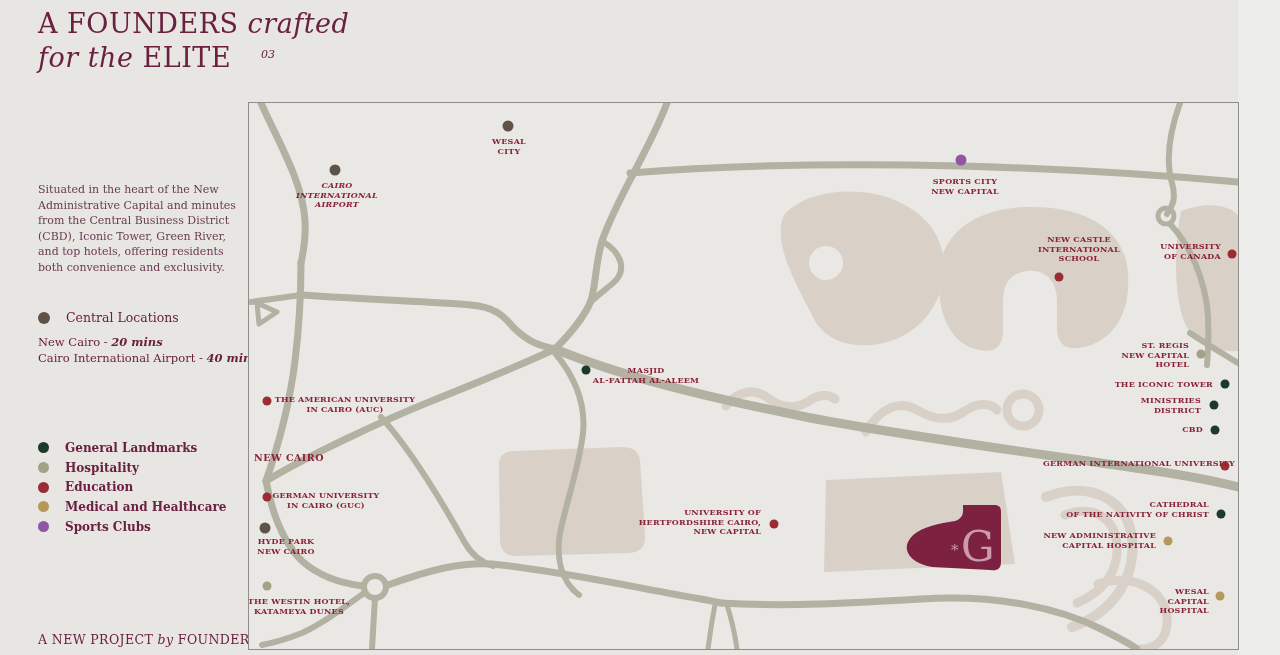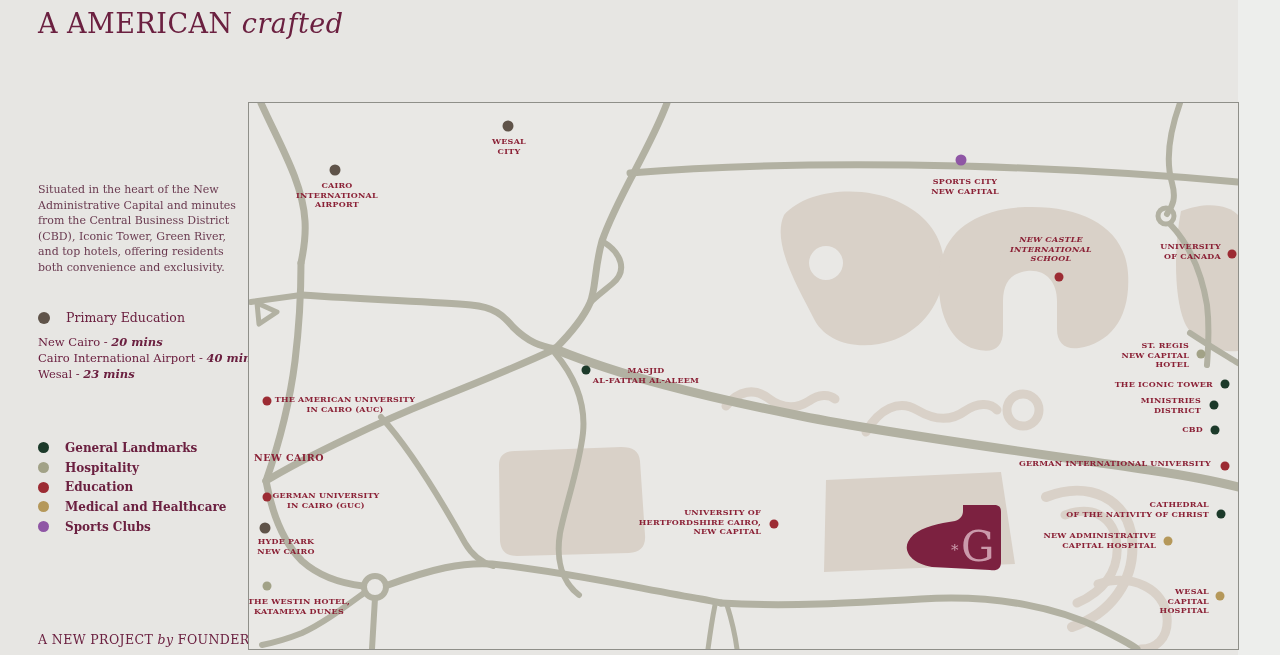--- a/index.html
+++ b/index.html
@@ -34,34 +34,34 @@
   .mlabel.right{text-align:right;transform:translateX(-100%);}
   .mlabel.lg{font-size:9.5px;letter-spacing:.5px;}
 </style>
 </head>
 <body>
 
 <div class="page">
   <div class="right-strip"></div>
 
   <div class="title">
-    <div><span>A AMERICAN</span> <span class="it">crafted</span></div>
+    <div><span>A FOUNDERS</span> <span class="it">crafted</span></div>
+    <div><span class="it">for the</span> <span>ELITE</span><span class="pagenum">03</span></div>
   </div>
 
   <p class="desc">Situated in the heart of the New Administrative Capital and minutes from the Central Business District (CBD), Iconic Tower, Green River, and top hotels, offering residents both convenience and exclusivity.</p>
 
   <div class="primary-row">
     <span class="ldot" style="background: rgb(95, 83, 73);"></span>
-    <span>Primary Education</span>
+    <span>Central Locations</span>
   </div>
 
   <div class="dist">
     <div><span>New Cairo -</span> <span class="time">20 mins</span></div>
     <div><span>Cairo International Airport -</span> <span class="time">40 mins</span></div>
-    <div><span>Wesal -</span> <span class="time">23 mins</span></div>
   </div>
 
   <div class="cats">
     <div class="cat-row">
         <span class="ldot" style="background: rgb(28, 58, 42);"></span>
         <span>General Landmarks</span>
       </div>
     <div class="cat-row">
         <span class="ldot" style="background: rgb(162, 162, 135);"></span>
         <span>Hospitality</span>
@@ -141,36 +141,36 @@
     <div class="markers">
         <div>
           <span class="mdot" style="width: 11px; height: 11px; left: 259px; top: 23px; background: rgb(95, 83, 73);"></span>
           <div class="mlabel center" style="left: 260px; top: 34px;">
             <div>WESAL</div>
             <div>CITY</div>
           </div>
         </div>
         <div>
           <span class="mdot" style="width: 11px; height: 11px; left: 86px; top: 67px; background: rgb(95, 83, 73);"></span>
-          <div class="mlabel center" style="left: 88px; top: 78px;">
+          <div class="mlabel center" style="left: 88px; top: 78px; font-style: italic;">
             <div>CAIRO</div>
             <div>INTERNATIONAL</div>
             <div>AIRPORT</div>
           </div>
         </div>
         <div>
           <span class="mdot" style="width: 11px; height: 11px; left: 712px; top: 57px; background: rgb(143, 86, 165);"></span>
           <div class="mlabel center" style="left: 716px; top: 74px;">
             <div>SPORTS CITY</div>
             <div>NEW CAPITAL</div>
           </div>
         </div>
         <div>
           <span class="mdot" style="width: 9px; height: 9px; left: 810px; top: 174px; background: rgb(156, 43, 51);"></span>
-          <div class="mlabel center" style="left: 802px; top: 132px; font-style: italic;">
+          <div class="mlabel center" style="left: 830px; top: 132px;">
             <div>NEW CASTLE</div>
             <div>INTERNATIONAL</div>
             <div>SCHOOL</div>
           </div>
         </div>
         <div>
           <span class="mdot" style="width: 9px; height: 9px; left: 983px; top: 151px; background: rgb(156, 43, 51);"></span>
           <div class="mlabel right" style="left: 972px; top: 139px;">
             <div>UNIVERSITY</div>
             <div>OF CANADA</div>
@@ -205,21 +205,21 @@
           </div>
         </div>
         <div>
           <span class="mdot" style="width: 9px; height: 9px; left: 966px; top: 327px; background: rgb(28, 58, 42);"></span>
           <div class="mlabel right" style="left: 954px; top: 322px;">
             <div>CBD</div>
           </div>
         </div>
         <div>
           <span class="mdot" style="width: 9px; height: 9px; left: 976px; top: 363px; background: rgb(156, 43, 51);"></span>
-          <div class="mlabel right" style="left: 962px; top: 356px;">
+          <div class="mlabel right" style="left: 986px; top: 356px;">
             <div>GERMAN INTERNATIONAL UNIVERSITY</div>
           </div>
         </div>
         <div>
           <span class="mdot" style="width: 9px; height: 9px; left: 972px; top: 411px; background: rgb(28, 58, 42);"></span>
           <div class="mlabel right" style="left: 960px; top: 397px;">
             <div>CATHEDRAL</div>
             <div>OF THE NATIVITY OF CHRIST</div>
           </div>
         </div>

